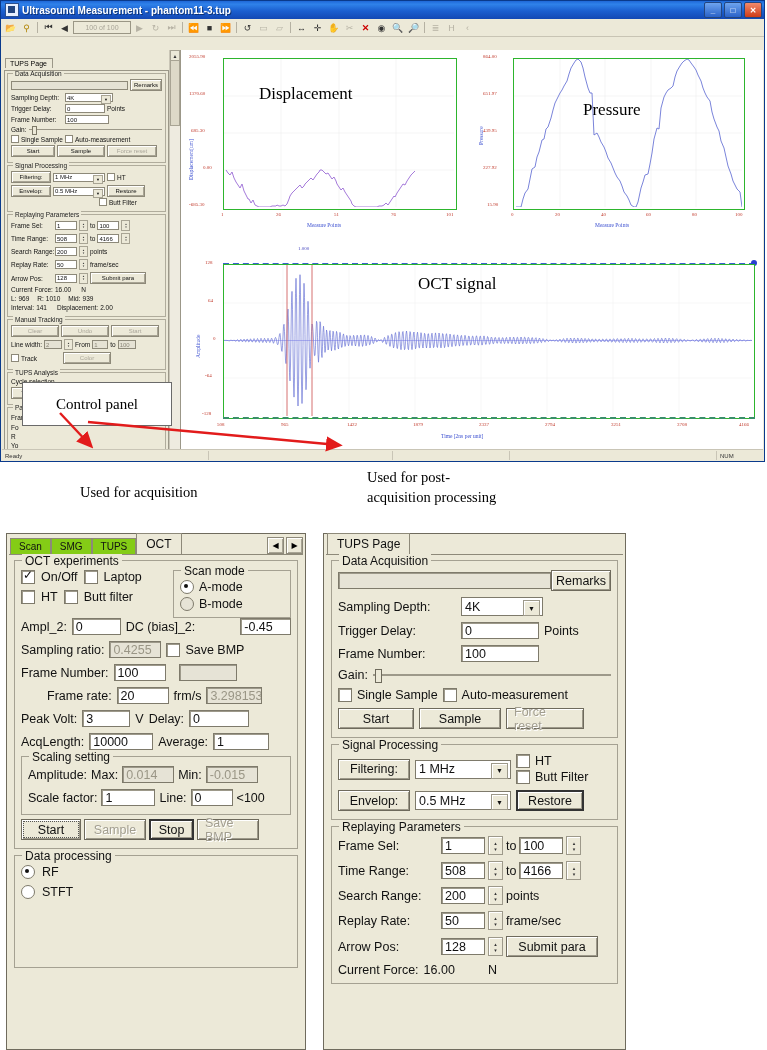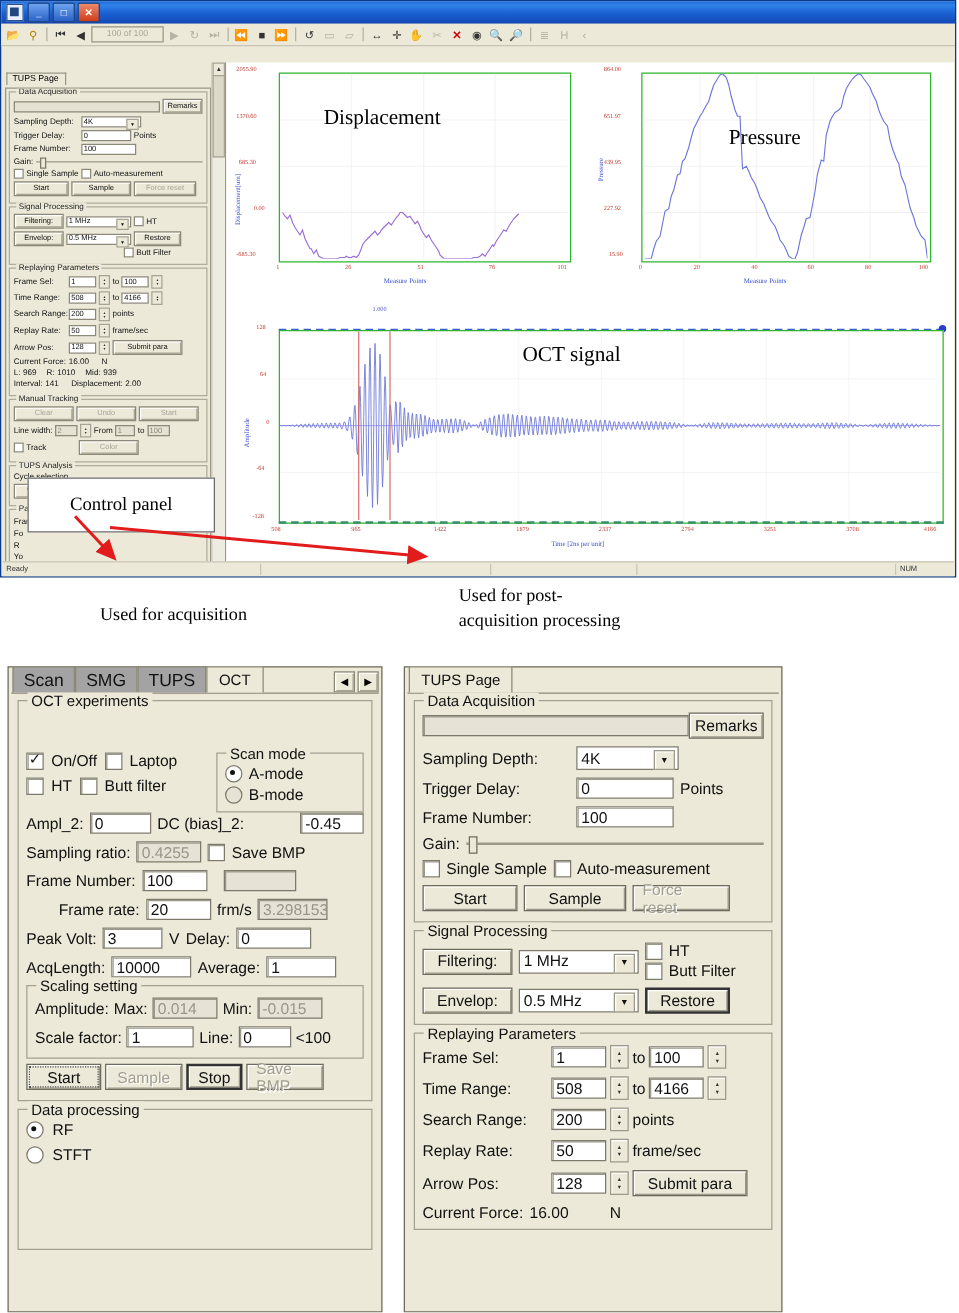--- a/index.html
+++ b/index.html
@@ -70,21 +70,21 @@
   .sb-cell{border-left:1px solid #c9c5b6;height:9px;display:flex;align-items:center;padding:0 3px;}
 
   
   .anno{position:absolute;font-family:"Liberation Serif",serif;font-size:14.5px;color:#000;line-height:1.25;}
   .callout{position:absolute;background:#fff;border:1px solid #6a6a6a;font-family:"Liberation Serif",serif;font-size:15px;
     display:flex;align-items:center;justify-content:center;color:#000;}
 
   
   .dlg{position:absolute;background:#ece9d8;border:1px solid #6f6b5d;box-sizing:border-box;}
   .dtabs{display:flex;align-items:flex-end;padding:3px 2px 0 3px;gap:0;height:20px;box-sizing:border-box;}
-  .dtab{font-size:14px;padding:2px 8px 2px 8px;border:1px solid #8d8979;border-bottom:none;background:#a3a3a3;color:#111;}
+  .dtab{font-size:10px;padding:2px 8px 2px 8px;border:1px solid #8d8979;border-bottom:none;background:#84cc16;color:#111;}
   .dtab.active{font-size:12px;padding:3px 9px 3px 9px;background:#ece9d8;position:relative;z-index:2;}
   .dtab-nav{margin-left:auto;display:flex;gap:2px;}
   .dnav{width:15px;height:15px;border:1px solid #8d8979;background:#ece9d8;box-shadow:inset 1px 1px 0 #fff,inset -1px -1px 0 #a8a494;
     font-size:8px;display:flex;align-items:center;justify-content:center;}
   .dbody{border-top:1px solid #8d8979;margin:0 2px;padding:5px 5px;}
 
   .g2{border:1px solid #a5a192;position:relative;padding:9px 6px 6px 6px;margin-bottom:6px;}
   .g2 > .g2t{position:absolute;top:-7px;left:7px;background:#ece9d8;padding:0 3px;font-size:12px;color:#111;}
   .r2{display:flex;align-items:center;gap:5px;margin-bottom:6px;font-size:12.5px;color:#111;}
   .i2{border:1px solid #7e7a6b;background:#fff;height:17px;font-size:12.5px;padding:0 3px;display:flex;align-items:center;box-sizing:border-box;color:#111;
@@ -111,20 +111,21 @@
 </style>
 </head>
 <body>
 
 <div class="page">
 
   <div class="app-window">
 
     <div class="titlebar">
       <div class="tb-icon"></div>
+      <div class="tb-title">Ultrasound Measurement - phantom11-3.tup</div>
       <div class="tb-btns">
         <div class="tb-btn">_</div>
         <div class="tb-btn">□</div>
         <div class="tb-btn close">✕</div>
       </div>
     </div>
 
 
     <div class="toolbar">
       <div class="tbi gold">📂</div>
@@ -500,21 +501,21 @@
       <div class="dtab-nav">
         <div class="dnav">◀</div>
         <div class="dnav">▶</div>
       </div>
     </div>
     <div class="dbody">
 
       <div class="g2">
         <span class="g2t">OCT experiments</span>
 
-        <div style="display:flex;margin-top:32px;">
+        <div style="display:flex;">
           <div style="flex:1;">
             <div class="r2" style="gap:6px;">
               <span class="cb2 on"></span>
               <span class="txtm">On/Off</span>
               <span class="cb2"></span>
               <span class="txtm">Laptop</span>
             </div>
             <div class="r2" style="gap:6px;">
               <span class="cb2"></span>
               <span class="txtm">HT</span>

